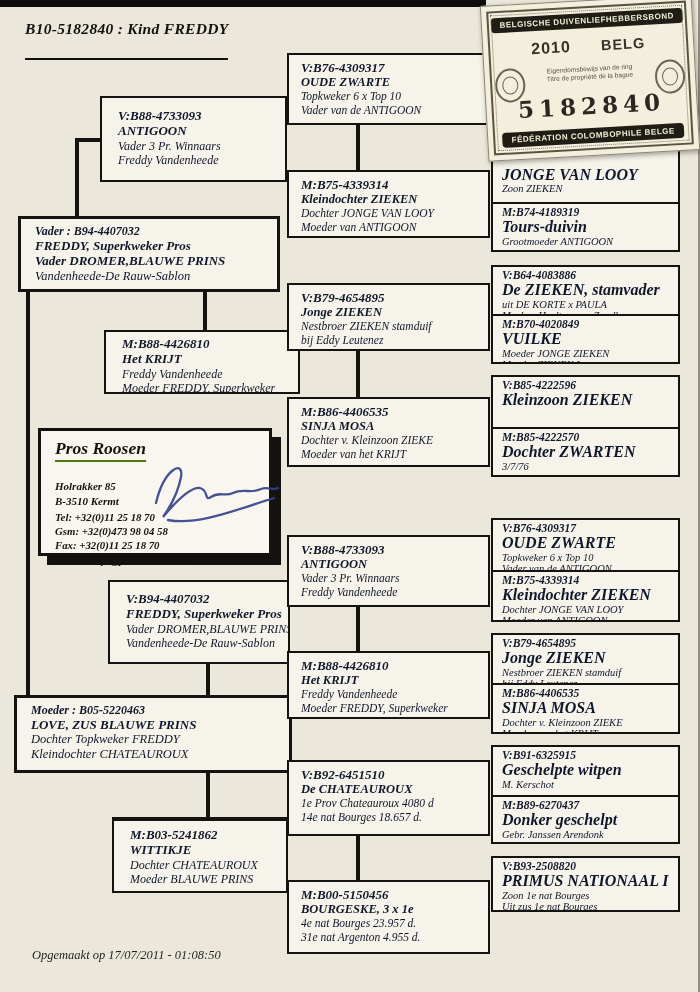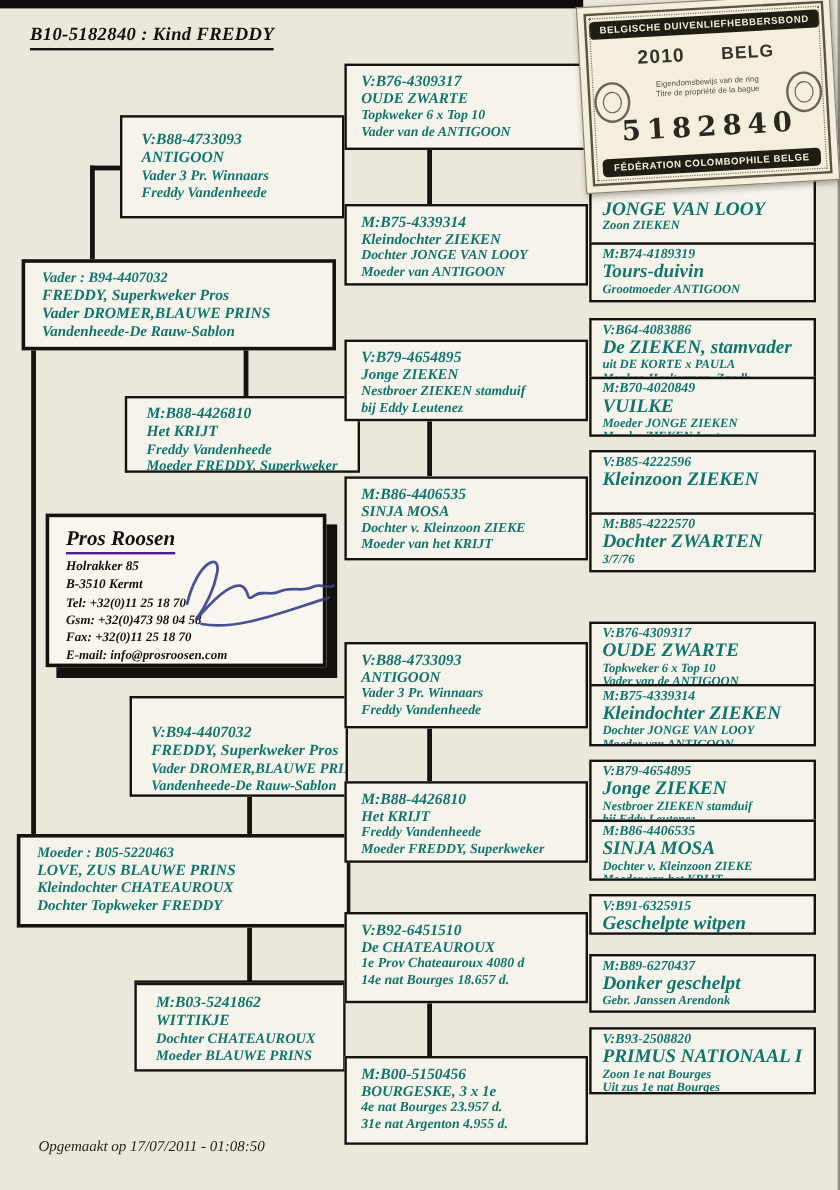--- a/index.html
+++ b/index.html
@@ -3,31 +3,31 @@
 <meta charset="utf-8">
 <style>
   html,body{margin:0;padding:0;}
   body{background:#d8d4c6;font-family:"Liberation Serif",serif;}
   #page{position:relative;width:700px;height:992px;background:#ebe7da;overflow:hidden;}
 
   .strip-top{position:absolute;left:0;top:0;width:486px;height:7px;background:#0e0d0b;z-index:5;}
   .strip-right{position:absolute;right:0;top:0;width:2px;height:992px;background:#4a463a;opacity:.55;z-index:4;}
 
   .title{position:absolute;left:25px;top:20px;font-weight:bold;font-style:italic;font-size:15.5px;
-         color:#14120e;border-bottom:2px solid #14120e;padding-bottom:2px;letter-spacing:.3px;z-index:3;}
+         color:#14120e;border-bottom:2px solid #14120e;padding-bottom:20px;letter-spacing:.3px;z-index:3;}
 
   .footer{position:absolute;left:32px;top:948px;font-style:italic;font-size:12.5px;color:#211f19;z-index:3;}
 
   .ln{position:absolute;background:#15130f;z-index:1;}
 
-  .box{position:absolute;background:#f6f3ea;border:2px solid #15130f;color:#0f766e;
+  .box{position:absolute;background:#f6f3ea;border:2px solid #15130f;color:#0f172a;
        font-style:italic;box-sizing:border-box;z-index:2;overflow:hidden;}
   .box .r{font-weight:bold;font-size:12.5px;line-height:1.18;white-space:nowrap;}
   .box .n{font-weight:bold;font-size:12px;line-height:1.18;white-space:nowrap;}
-  .box .d{font-size:11.5px;line-height:1.18;white-space:nowrap;font-weight:bold;}
+  .box .d{font-size:11.5px;line-height:1.18;white-space:nowrap;}
 
   .col2{border-width:3px;padding:5px 14px;}
   .col2 .r{font-size:12px;}
   .col2 .n{font-size:13px;}
   .col2 .d{font-size:12.5px;}
 
   .col3{padding:4px 16px;}
   .col3 .r{font-size:13px;}
   .col3 .n{font-size:13px;}
   .col3 .d{font-size:12px;}
@@ -38,22 +38,22 @@
   .col4 .d{font-size:11.5px;}
 
   .col5{padding:2px 9px;}
   .col5 .r{font-size:11.5px;line-height:1.08;}
   .col5 .n{font-size:16px;line-height:1.08;}
   .col5 .d{font-size:10.5px;line-height:1.1;}
 
   .owner{position:absolute;left:38px;top:428px;width:234px;height:128px;background:#f8f6ef;
          border:3px solid #14120e;box-shadow:9px 9px 0 #14120e;padding:7px 14px;box-sizing:border-box;
          color:#14120e;font-style:italic;z-index:3;}
-  .owner .oname{font-weight:bold;font-size:17.5px;border-bottom:2px solid #4c1d95;display:inline-block;
-                padding-bottom:1px;margin-bottom:3px;}
+  .owner .oname{font-weight:bold;font-size:17.5px;border-bottom:2px solid #4d7c0f;display:inline-block;
+                padding-bottom:1px;margin-bottom:17px;}
   .owner .oaddr{font-weight:bold;font-size:11px;line-height:1.4;}
   .owner .ocontact{font-weight:bold;font-size:10.8px;line-height:1.32;margin-top:0;}
 
   .sig{position:absolute;left:140px;top:447px;z-index:6;}
 
   .stamp{position:absolute;left:484px;top:0;width:212px;height:156px;background:#f3efdc;
          border:1px solid #8a8572;box-shadow:1px 2px 5px rgba(0,0,0,.35);
          transform:rotate(-3.2deg);transform-origin:50% 50%;z-index:10;padding:5px;box-sizing:border-box;}
   .stamp-frame{width:100%;height:100%;border:2px solid #5a5441;outline:1px dotted #7d7763;outline-offset:-5px;
          position:relative;display:flex;flex-direction:column;align-items:center;
@@ -100,39 +100,39 @@
   <div class="box col2" style="left:18px;top:216px;width:262px;height:76px">
     <div class="r">Vader : B94-4407032</div>
     <div class="n">FREDDY, Superkweker Pros</div>
     <div class="n">Vader DROMER,BLAUWE PRINS</div>
     <div class="d">Vandenheede-De Rauw-Sablon</div>
   </div>
 
   <div class="box col2" style="left:14px;top:695px;width:278px;height:78px">
     <div class="r">Moeder : B05-5220463</div>
     <div class="n">LOVE, ZUS BLAUWE PRINS</div>
+    <div class="d">Dochter Topkweker FREDDY</div>
     <div class="d">Kleindochter CHATEAUROUX</div>
-    <div class="d">Dochter Topkweker FREDDY</div>
   </div>
 
   <div class="box col3" style="left:100px;top:96px;width:187px;height:86px;padding-top:10px">
     <div class="r">V:B88-4733093</div>
     <div class="n">ANTIGOON</div>
     <div class="d">Vader 3 Pr. Winnaars</div>
     <div class="d">Freddy Vandenheede</div>
   </div>
 
   <div class="box col3" style="left:104px;top:330px;width:196px;height:64px">
     <div class="r">M:B88-4426810</div>
     <div class="n">Het KRIJT</div>
     <div class="d">Freddy Vandenheede</div>
     <div class="d">Moeder FREDDY, Superkweker</div>
   </div>
 
-  <div class="box col3" style="left:108px;top:580px;width:182px;height:84px;padding-top:20px">
+  <div class="box col3" style="left:108px;top:580px;width:182px;height:84px;padding-top:9px">
     <div class="r">V:B94-4407032</div>
     <div class="n">FREDDY, Superkweker Pros</div>
     <div class="d">Vader DROMER,BLAUWE PRINS</div>
     <div class="d">Vandenheede-De Rauw-Sablon</div>
   </div>
 
   <div class="box col3" style="left:112px;top:819px;width:176px;height:74px;padding-top:6px">
     <div class="r">M:B03-5241862</div>
     <div class="n">WITTIKJE</div>
     <div class="d">Dochter CHATEAUROUX</div>
@@ -247,21 +247,21 @@
     <div class="d">Nestbroer ZIEKEN stamduif</div>
     <div class="d">bij Eddy Leutenez</div>
   </div>
   <div class="box col5" style="left:491px;top:683px;width:189px;height:51px">
     <div class="r">M:B86-4406535</div>
     <div class="n">SINJA MOSA</div>
     <div class="d">Dochter v. Kleinzoon ZIEKE</div>
     <div class="d">Moeder van het KRIJT</div>
   </div>
 
-  <div class="box col5" style="left:491px;top:745px;width:189px;height:34px">
+  <div class="box col5" style="left:491px;top:745px;width:189px;height:52px">
     <div class="r">V:B91-6325915</div>
     <div class="n">Geschelpte witpen</div>
     <div class="d">M. Kerschot</div>
   </div>
   <div class="box col5" style="left:491px;top:795px;width:189px;height:49px">
     <div class="r">M:B89-6270437</div>
     <div class="n">Donker geschelpt</div>
     <div class="d">Gebr. Janssen Arendonk</div>
   </div>
 

